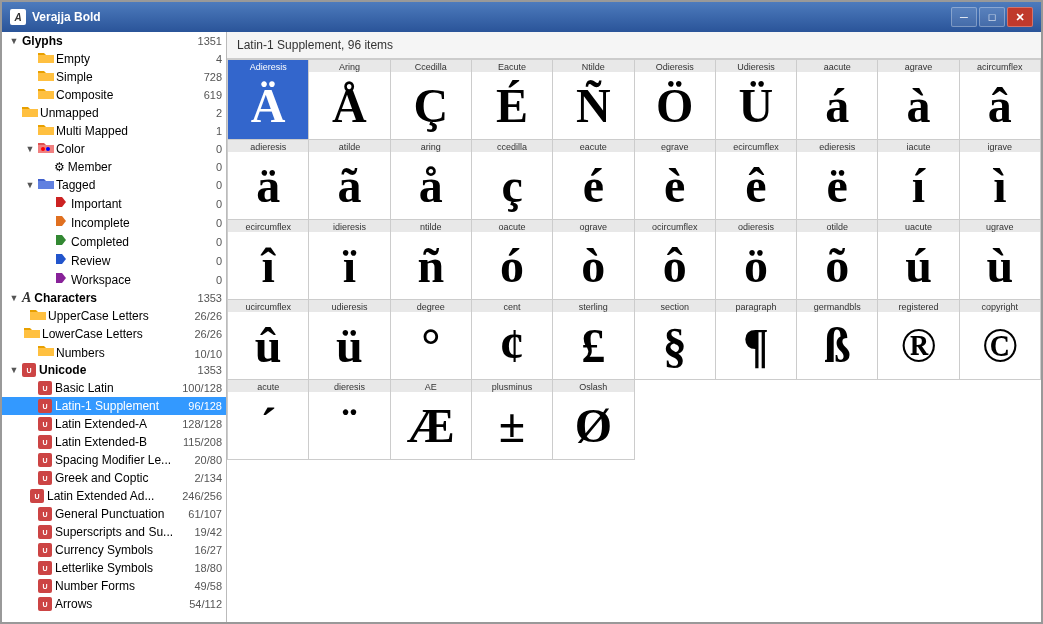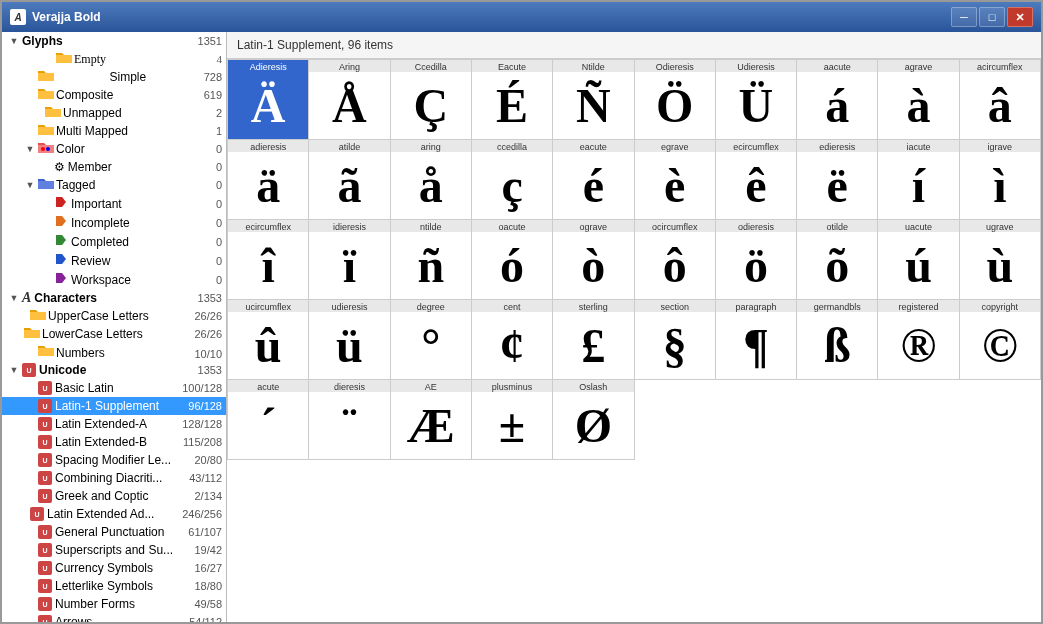--- a/index.html
+++ b/index.html
@@ -69,48 +69,48 @@
   <div class="content">
 
     <div class="sidebar" id="sidebar-container">
 
     <div class="sidebar-item" style="padding-left: 4px;">
     <span class="expand-icon">▼</span>
 
     <span class="item-label" style="font-weight:bold;">Glyphs</span>
     <span class="item-count" style="">1351</span>
   </div>
-        <div class="sidebar-item" style="padding-left: 38px; font-family: Liberation Serif, serif;">
+        <div class="sidebar-item" style="padding-left: 20px;">
     <span class="expand-icon"></span>
     <span class="folder-icon"><svg width="16" height="14" viewBox="0 0 16 14">
               <path d="M0 2 L0 12 L16 12 L16 4 L8 4 L6 2 Z" fill="#e8a000"></path>
               <path d="M0 4 L16 4 L16 12 L0 12 Z" fill="#ffc040"></path>
             </svg></span>
     <span class="item-label" style="">Empty</span>
     <span class="item-count" style="">4</span>
   </div>
-        <div class="sidebar-item" style="padding-left: 20px; text-align: center;">
+        <div class="sidebar-item" style="padding-left: 20px;">
     <span class="expand-icon"></span>
     <span class="folder-icon"><svg width="16" height="14" viewBox="0 0 16 14">
               <path d="M0 2 L0 12 L16 12 L16 4 L8 4 L6 2 Z" fill="#e8a000"></path>
               <path d="M0 4 L16 4 L16 12 L0 12 Z" fill="#ffc040"></path>
             </svg></span>
     <span class="item-label" style="">Simple</span>
     <span class="item-count" style="">728</span>
   </div>
         <div class="sidebar-item" style="padding-left: 20px;">
     <span class="expand-icon"></span>
     <span class="folder-icon"><svg width="16" height="14" viewBox="0 0 16 14">
               <path d="M0 2 L0 12 L16 12 L16 4 L8 4 L6 2 Z" fill="#e8a000"></path>
               <path d="M0 4 L16 4 L16 12 L0 12 Z" fill="#ffc040"></path>
             </svg></span>
     <span class="item-label" style="">Composite</span>
     <span class="item-count" style="">619</span>
   </div>
-        <div class="sidebar-item" style=" margin-left: 23px;">
+        <div class="sidebar-item" style="">
     <span class="expand-icon"></span>
     <span class="folder-icon"><svg width="16" height="14" viewBox="0 0 16 14">
               <path d="M0 2 L0 12 L16 12 L16 4 L8 4 L6 2 Z" fill="#e8a000"></path>
               <path d="M0 4 L16 4 L16 12 L0 12 Z" fill="#ffc040"></path>
             </svg></span>
     <span class="item-label" style="">Unmapped</span>
     <span class="item-count" style="">2</span>
   </div>
         <div class="sidebar-item" style="padding-left: 20px;">
     <span class="expand-icon"></span>
@@ -249,26 +249,20 @@
     <div style="width:14px;height:14px;background:#cc4444;border-radius:2px;display:flex;align-items:center;justify-content:center;color:white;font-size:7px;font-weight:bold;flex-shrink:0;margin-right:3px;">U</div>
     <span class="item-label" style="">Latin Extended-B</span>
     <span class="item-count" style="">115/208</span>
   </div>
         <div class="sidebar-item" style="padding-left: 20px;">
     <span class="expand-icon"></span>
     <div style="width:14px;height:14px;background:#cc4444;border-radius:2px;display:flex;align-items:center;justify-content:center;color:white;font-size:7px;font-weight:bold;flex-shrink:0;margin-right:3px;">U</div>
     <span class="item-label" style="">Spacing Modifier Le...</span>
     <span class="item-count" style="">20/80</span>
   </div>
-        <div class="sidebar-item" style="padding-left: 20px;">
-    <span class="expand-icon"></span>
-    <div style="width:14px;height:14px;background:#cc4444;border-radius:2px;display:flex;align-items:center;justify-content:center;color:white;font-size:7px;font-weight:bold;flex-shrink:0;margin-right:3px;">U</div>
-    <span class="item-label" style="">Combining Diacriti...</span>
-    <span class="item-count" style="">43/112</span>
-  </div>
         <div class="sidebar-item" style="padding-left: 20px; align-items: center;">
     <span class="expand-icon"></span>
     <div style="width:14px;height:14px;background:#cc4444;border-radius:2px;display:flex;align-items:center;justify-content:center;color:white;font-size:7px;font-weight:bold;flex-shrink:0;margin-right:3px;">U</div>
     <span class="item-label" style="">Greek and Coptic</span>
     <span class="item-count" style="">2/134</span>
   </div>
         <div class="sidebar-item" style="padding-left: 12px;">
     <span class="expand-icon"></span>
     <div style="width:14px;height:14px;background:#cc4444;border-radius:2px;display:flex;align-items:center;justify-content:center;color:white;font-size:7px;font-weight:bold;flex-shrink:0;margin-right:3px;">U</div>
     <span class="item-label" style="">Latin Extended Ad...</span>

